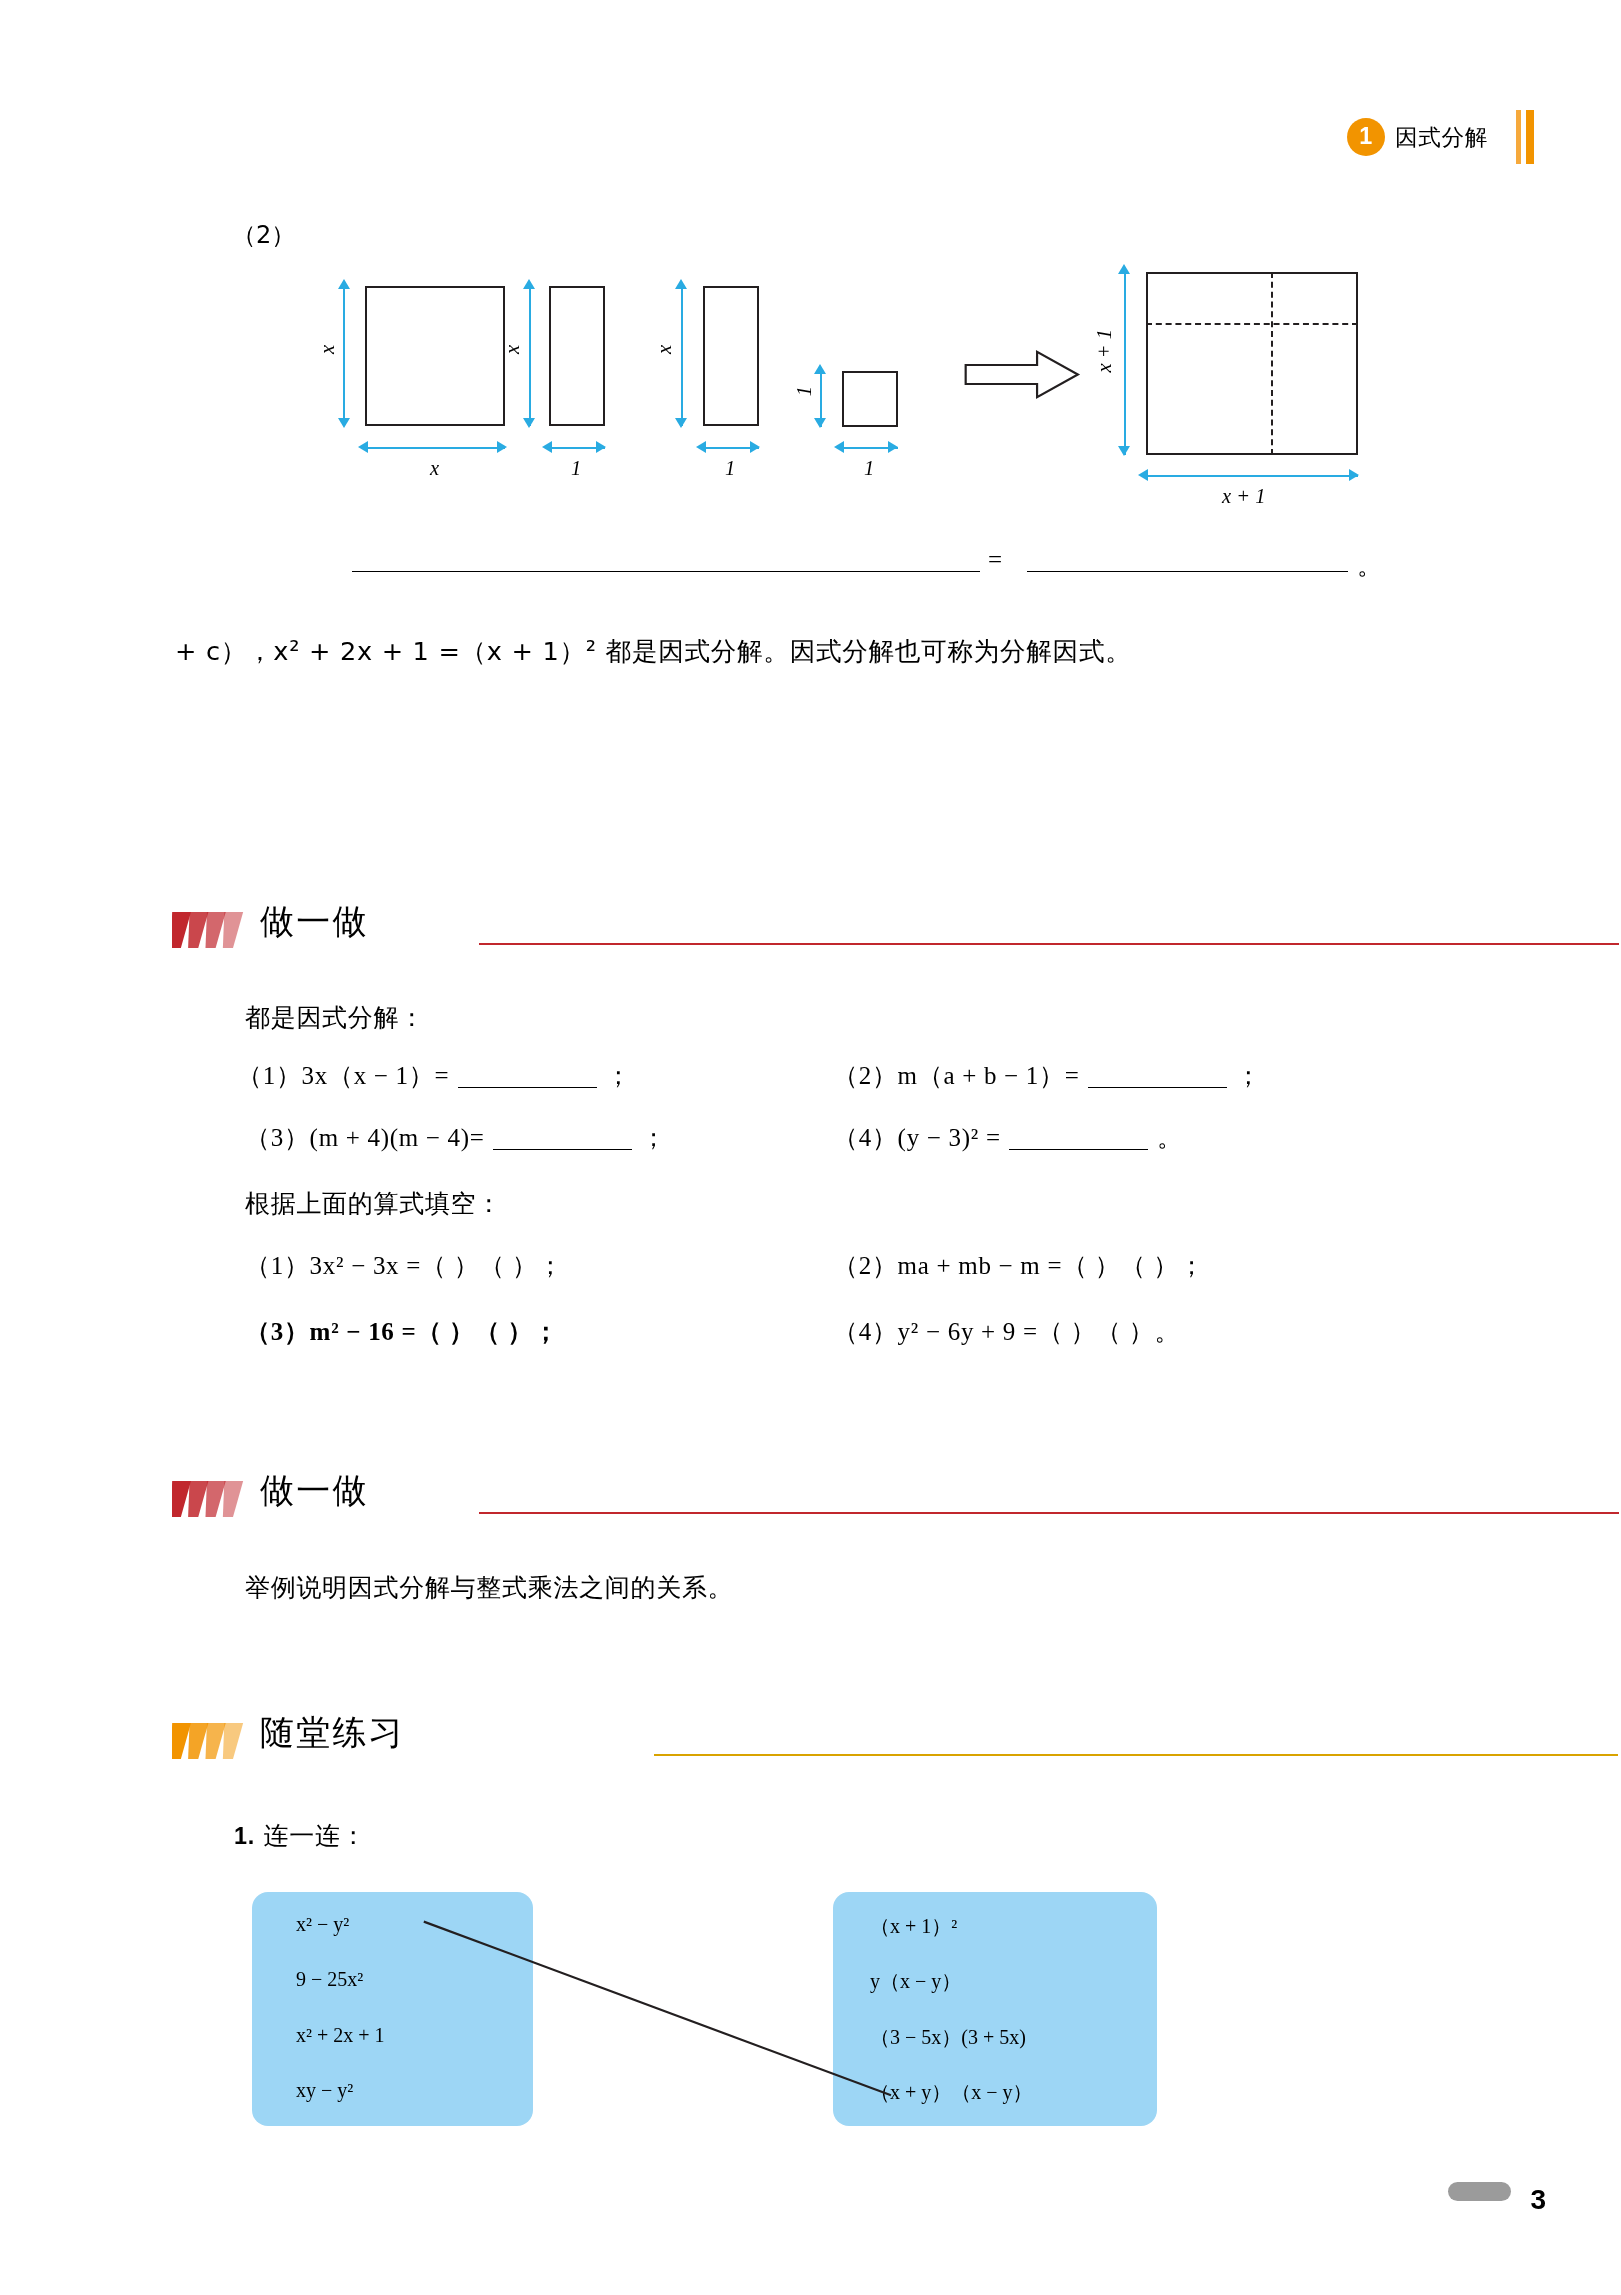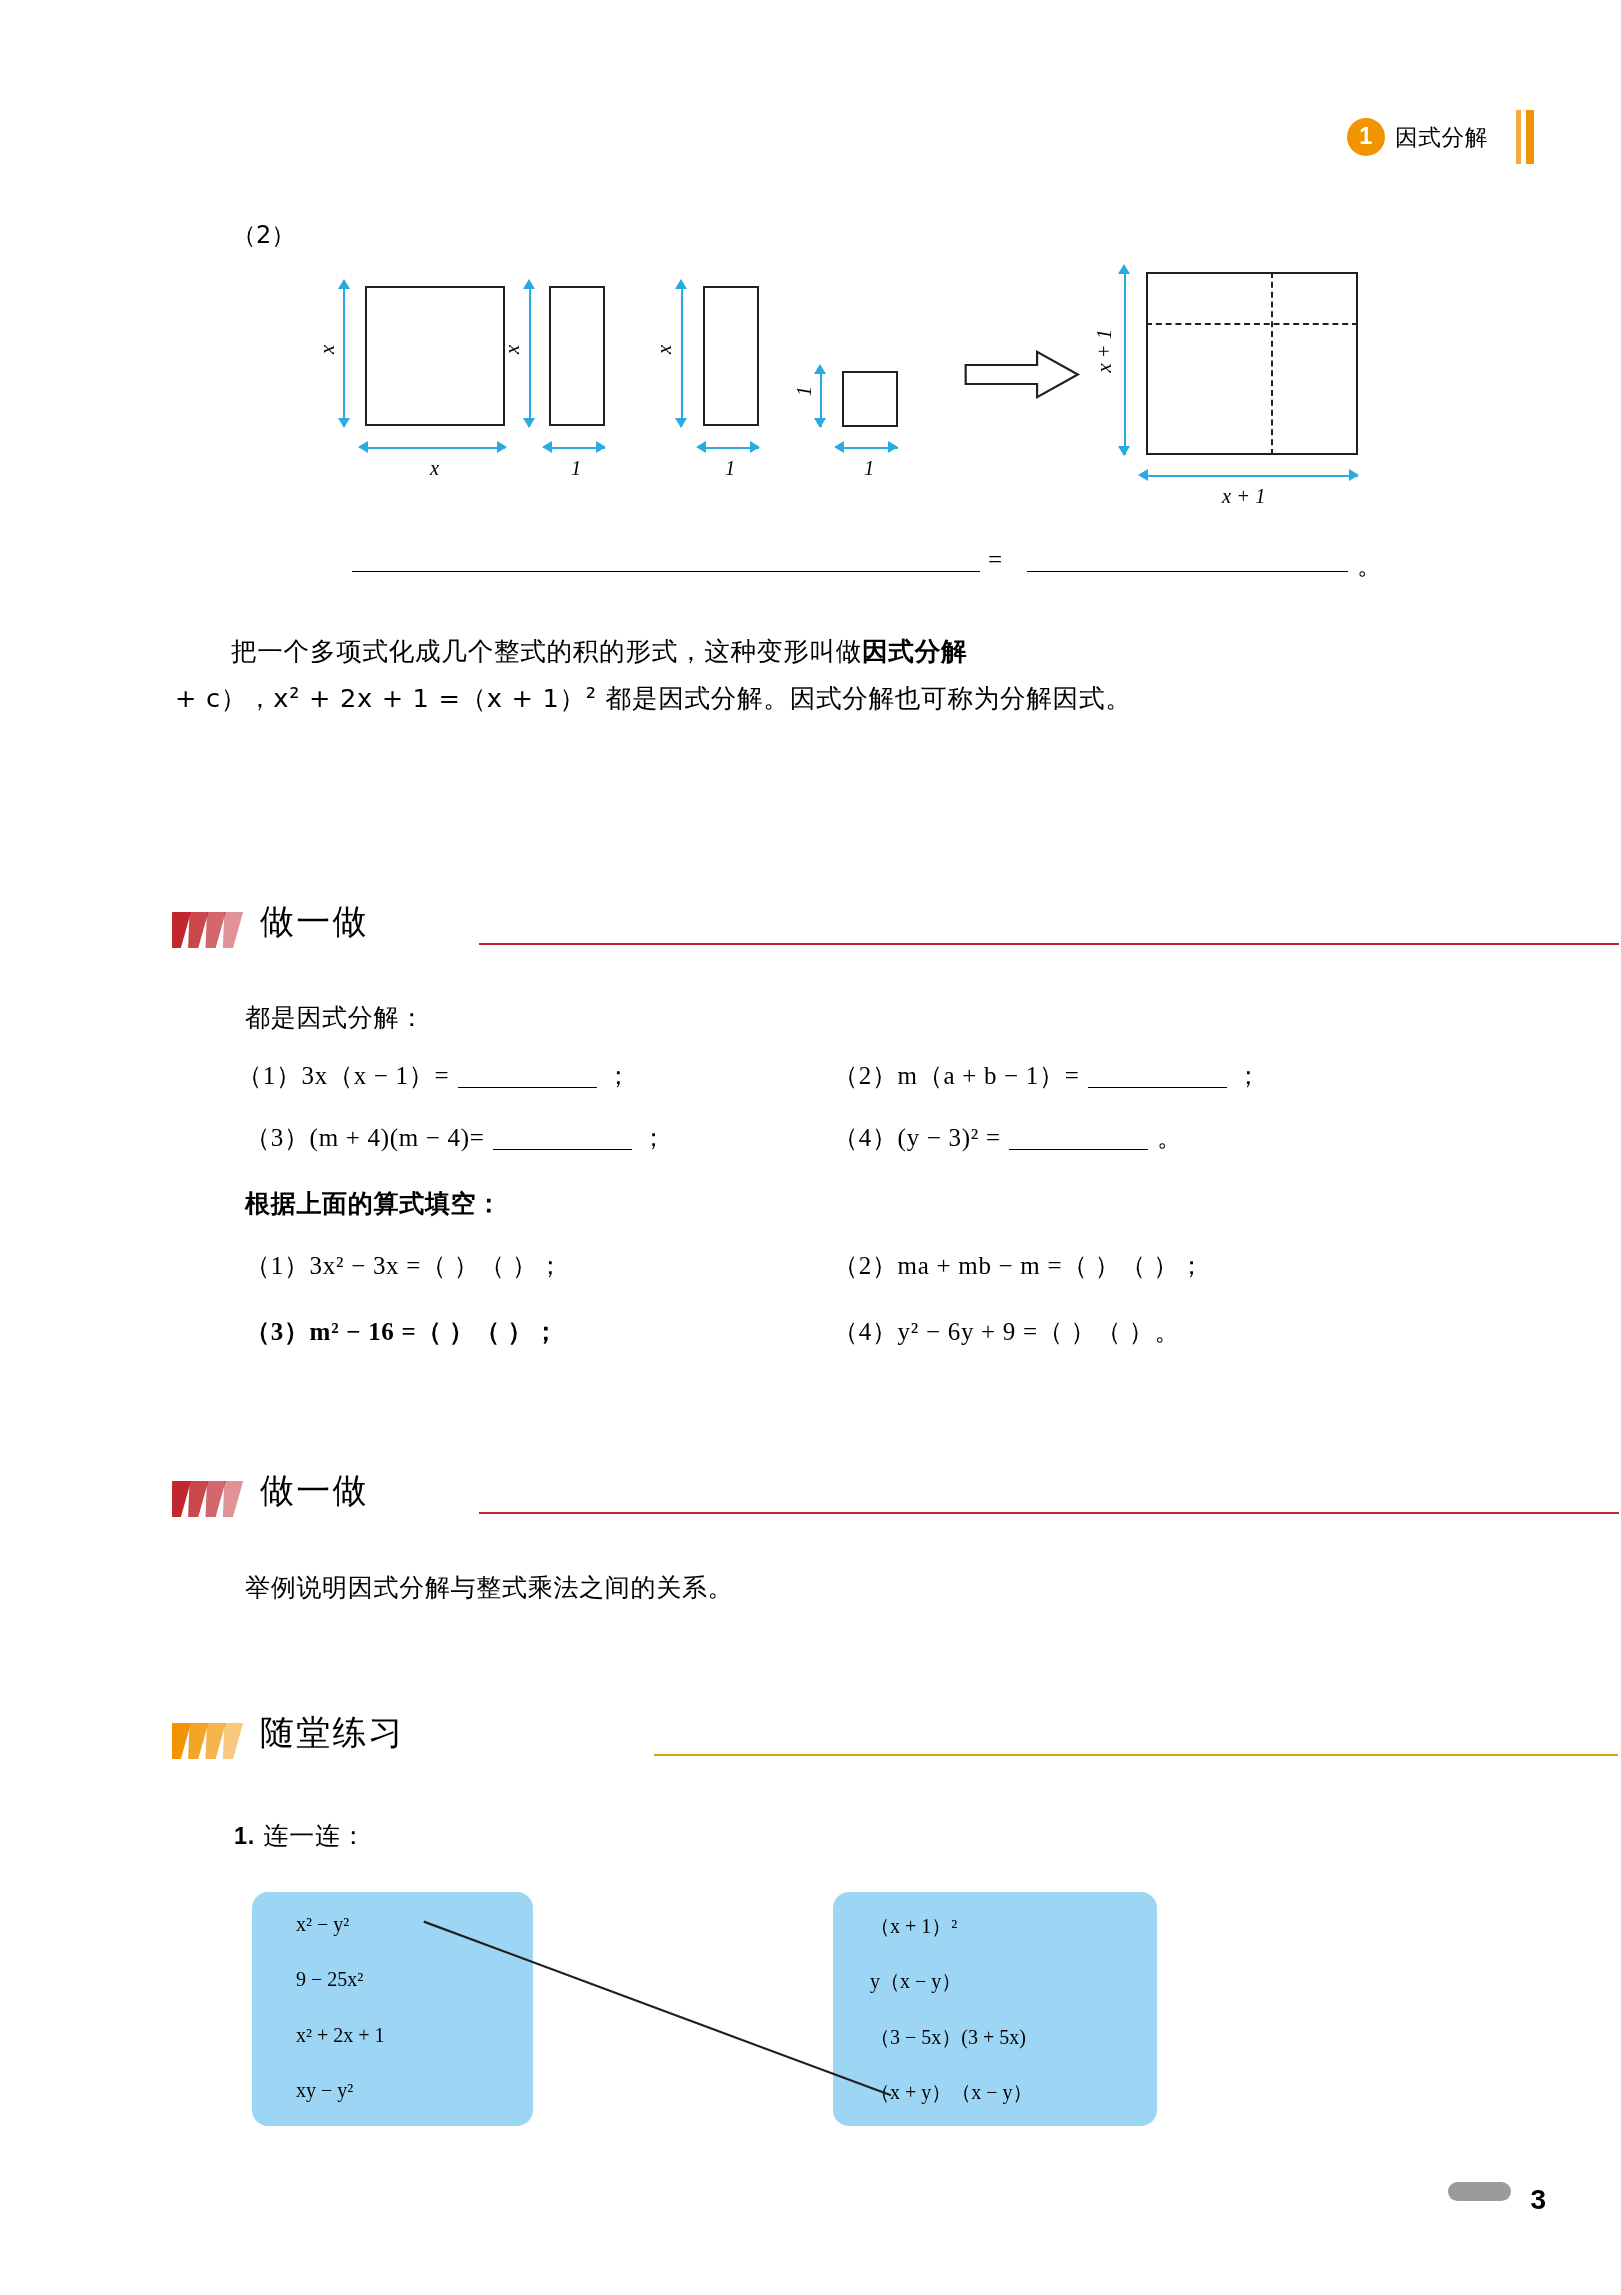--- a/index.html
+++ b/index.html
@@ -320,23 +320,20 @@
     <div class="arrow-head ah-right" style="left:1349px; top:228px;"></div>
     <div class="dimlabel" style="left:1222px; top:244px;">x + 1</div>
   </div>
 
   <div class="blankline" style="left:352px; top:571px; width:628px;"></div>
   <div class="eqsign" style="left:988px; top:546px;">=</div>
   <div class="blankline" style="left:1027px; top:571px; width:321px;"></div>
   <div class="period" style="left:1357px; top:549px;">。</div>
 
   <div class="para" style="top:628px;">
-    <div style="text-indent:56px;">
-      <span>把一个多项式化成几个整式的积的形式，这种变形叫做</span><b>因式分解</b>
-    </div>
     <div>+ c），x² + 2x + 1 =（x + 1）² 都是因式分解。因式分解也可称为分解因式。</div>
   </div>
 
   <div class="sec" style="top:899px;">
     <svg class="sec-marks" viewBox="0 0 110 58">
       <g fill="#c1272d">
         <polygon points="0,4 26,4 12,54 -2,54"></polygon>
         <polygon points="24,4 50,4 36,54 22,54" opacity="0.85"></polygon>
         <polygon points="48,4 74,4 60,54 46,54" opacity="0.7"></polygon>
         <polygon points="72,4 98,4 84,54 70,54" opacity="0.5"></polygon>
@@ -363,21 +360,21 @@
     <span class="math">（3）(m + 4)(m − 4)=</span>
     <span class="ul-blank" style="width:139px;"></span>
     <span>；</span>
   </div>
   <div class="body-line" style="left:833px; top:1121px;">
     <span class="math">（4）(y − 3)² =</span>
     <span class="ul-blank" style="width:139px;"></span>
     <span>。</span>
   </div>
 
-  <div class="body-line" style="left:245px; top:1187px;font-weight:bold;">根据上面的算式填空：</div>
+  <div class="body-line" style="left:245px; top:1187px;">根据上面的算式填空：</div>
 
   <div class="body-line math" style="left:245px; top:1249px;">（1）3x² − 3x =（      ）（      ）；</div>
   <div class="body-line math" style="left:833px; top:1249px;">（2）ma + mb − m =（      ）（      ）；</div>
   <div class="body-line math" style="left:245px; top:1315px;font-weight:bold;">（3）m² − 16 =（      ）（      ）；</div>
   <div class="body-line math" style="left:833px; top:1315px;">（4）y² − 6y + 9 =（      ）（      ）。</div>
 
   <div class="sec" style="top:1468px;">
     <svg class="sec-marks" viewBox="0 0 110 58">
       <g fill="#c1272d">
         <polygon points="0,4 26,4 12,54 -2,54"></polygon>

